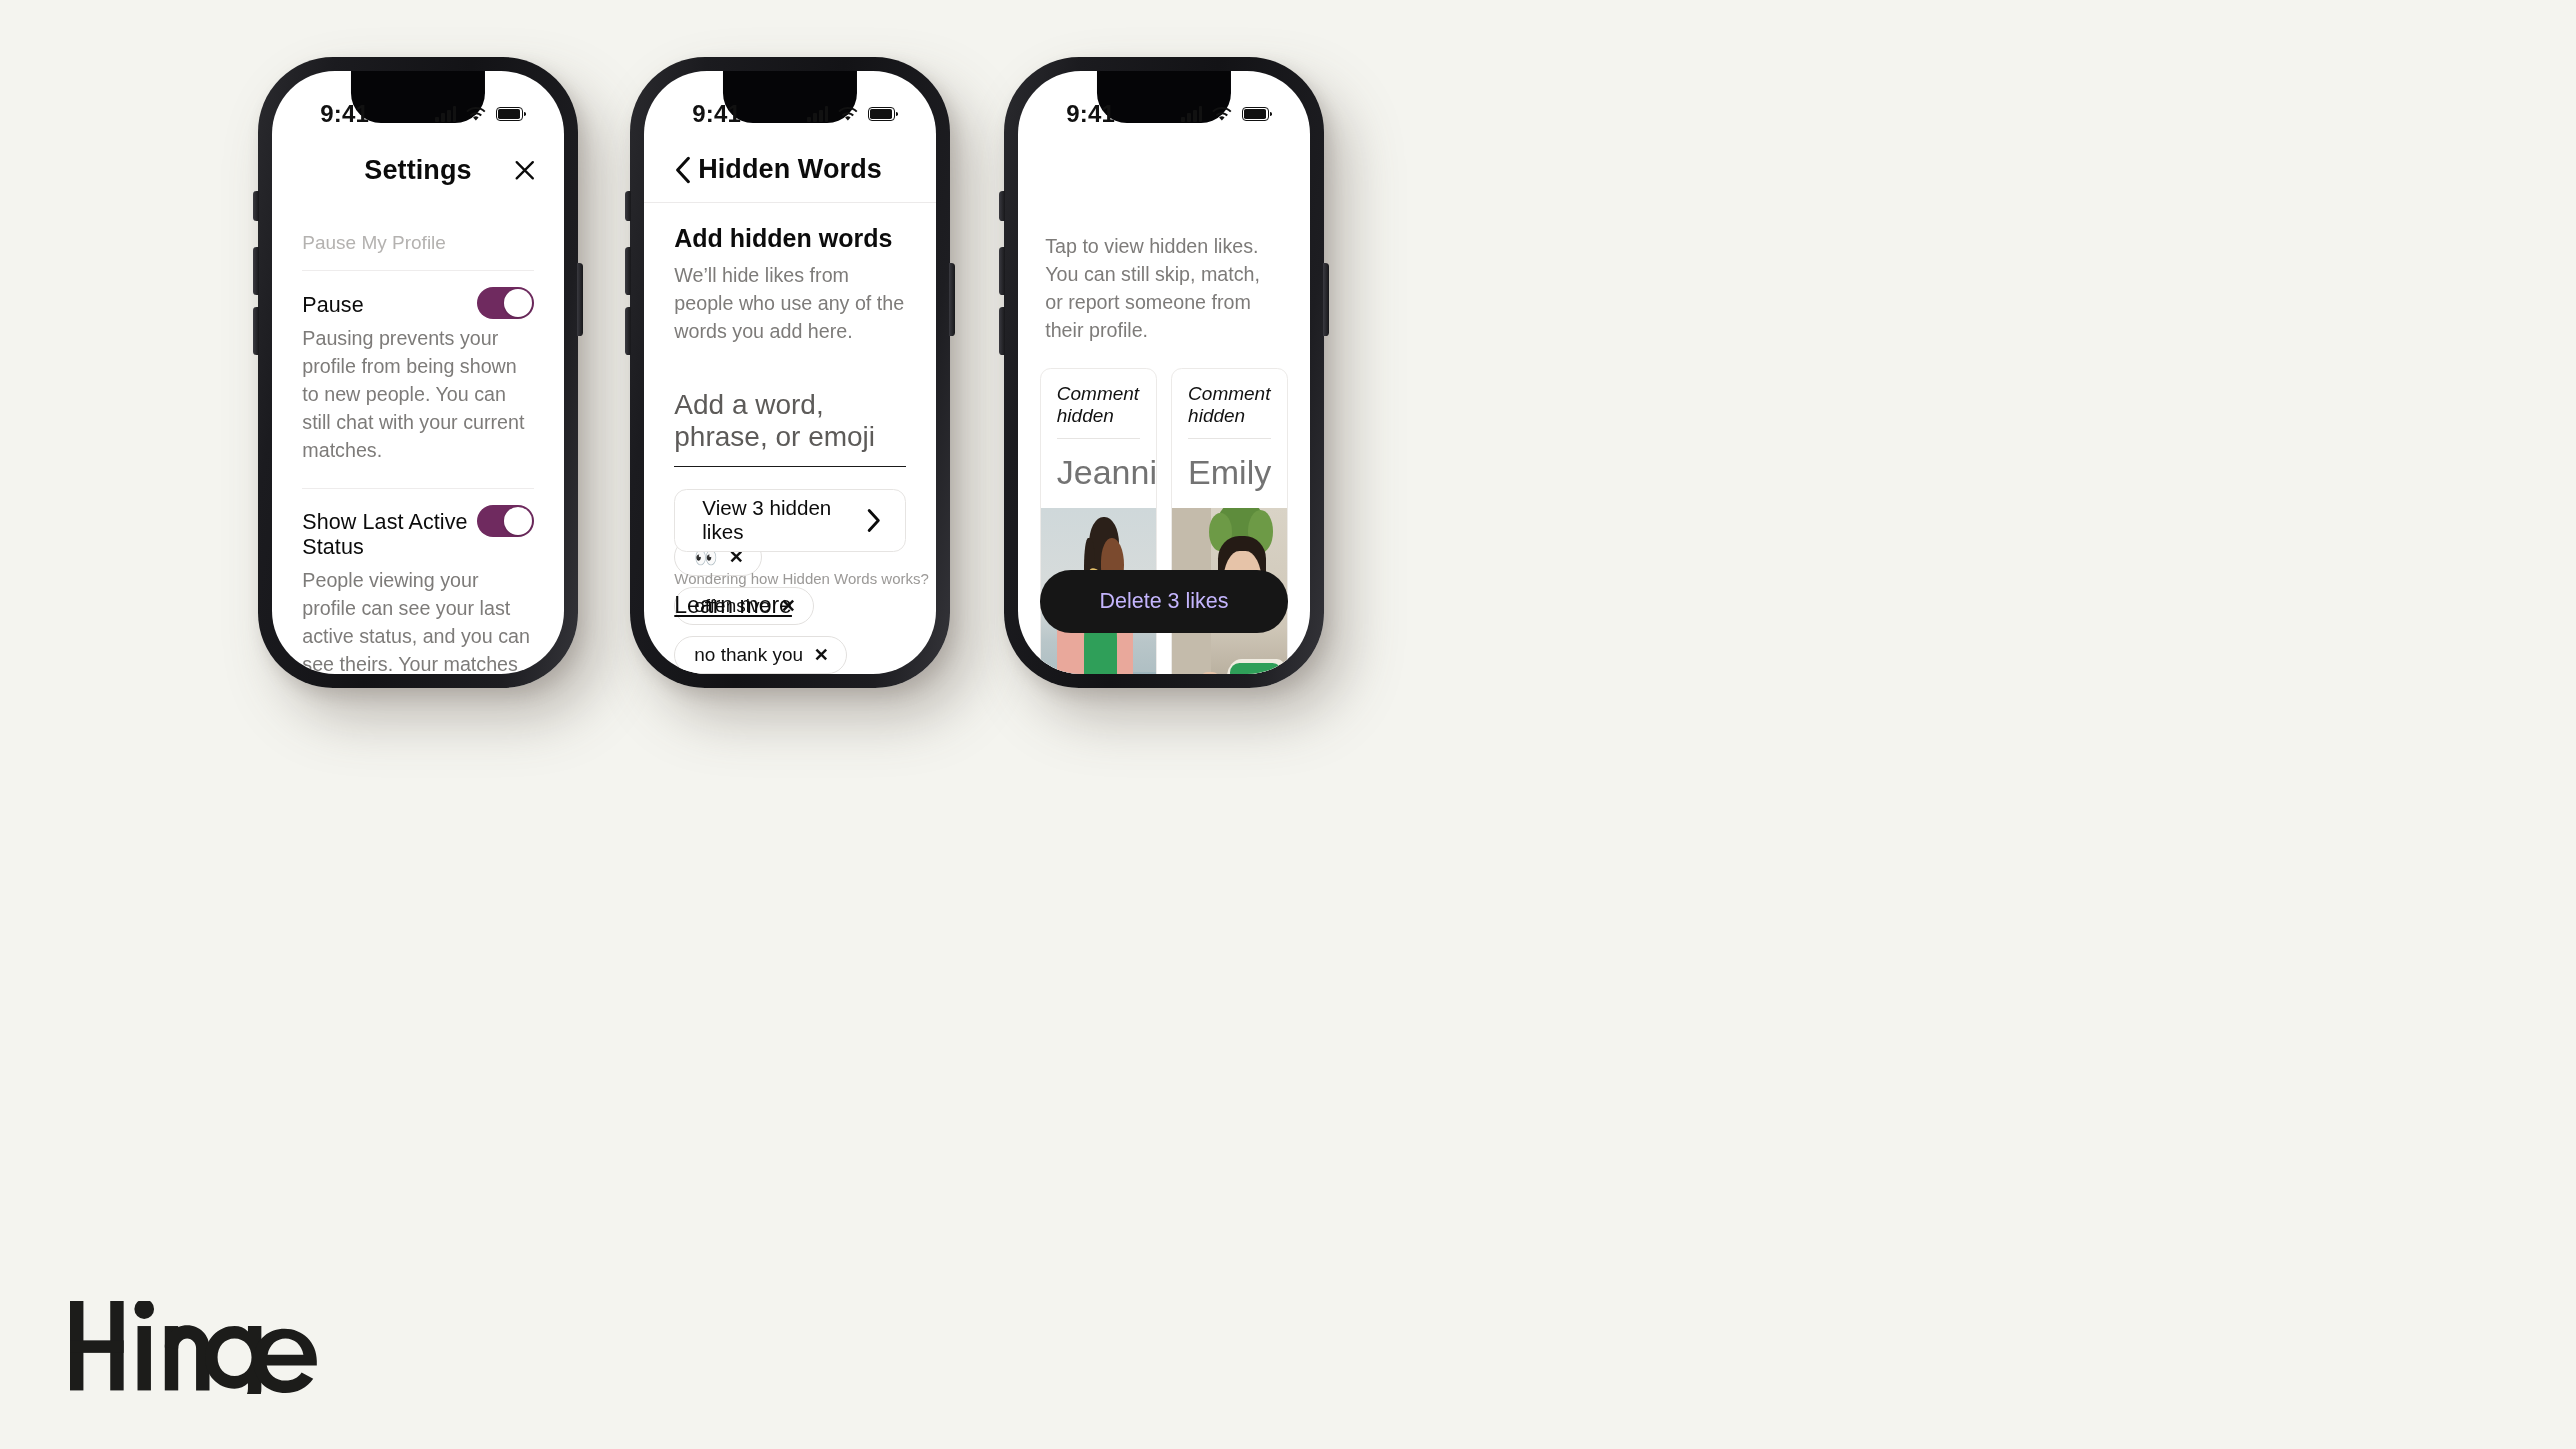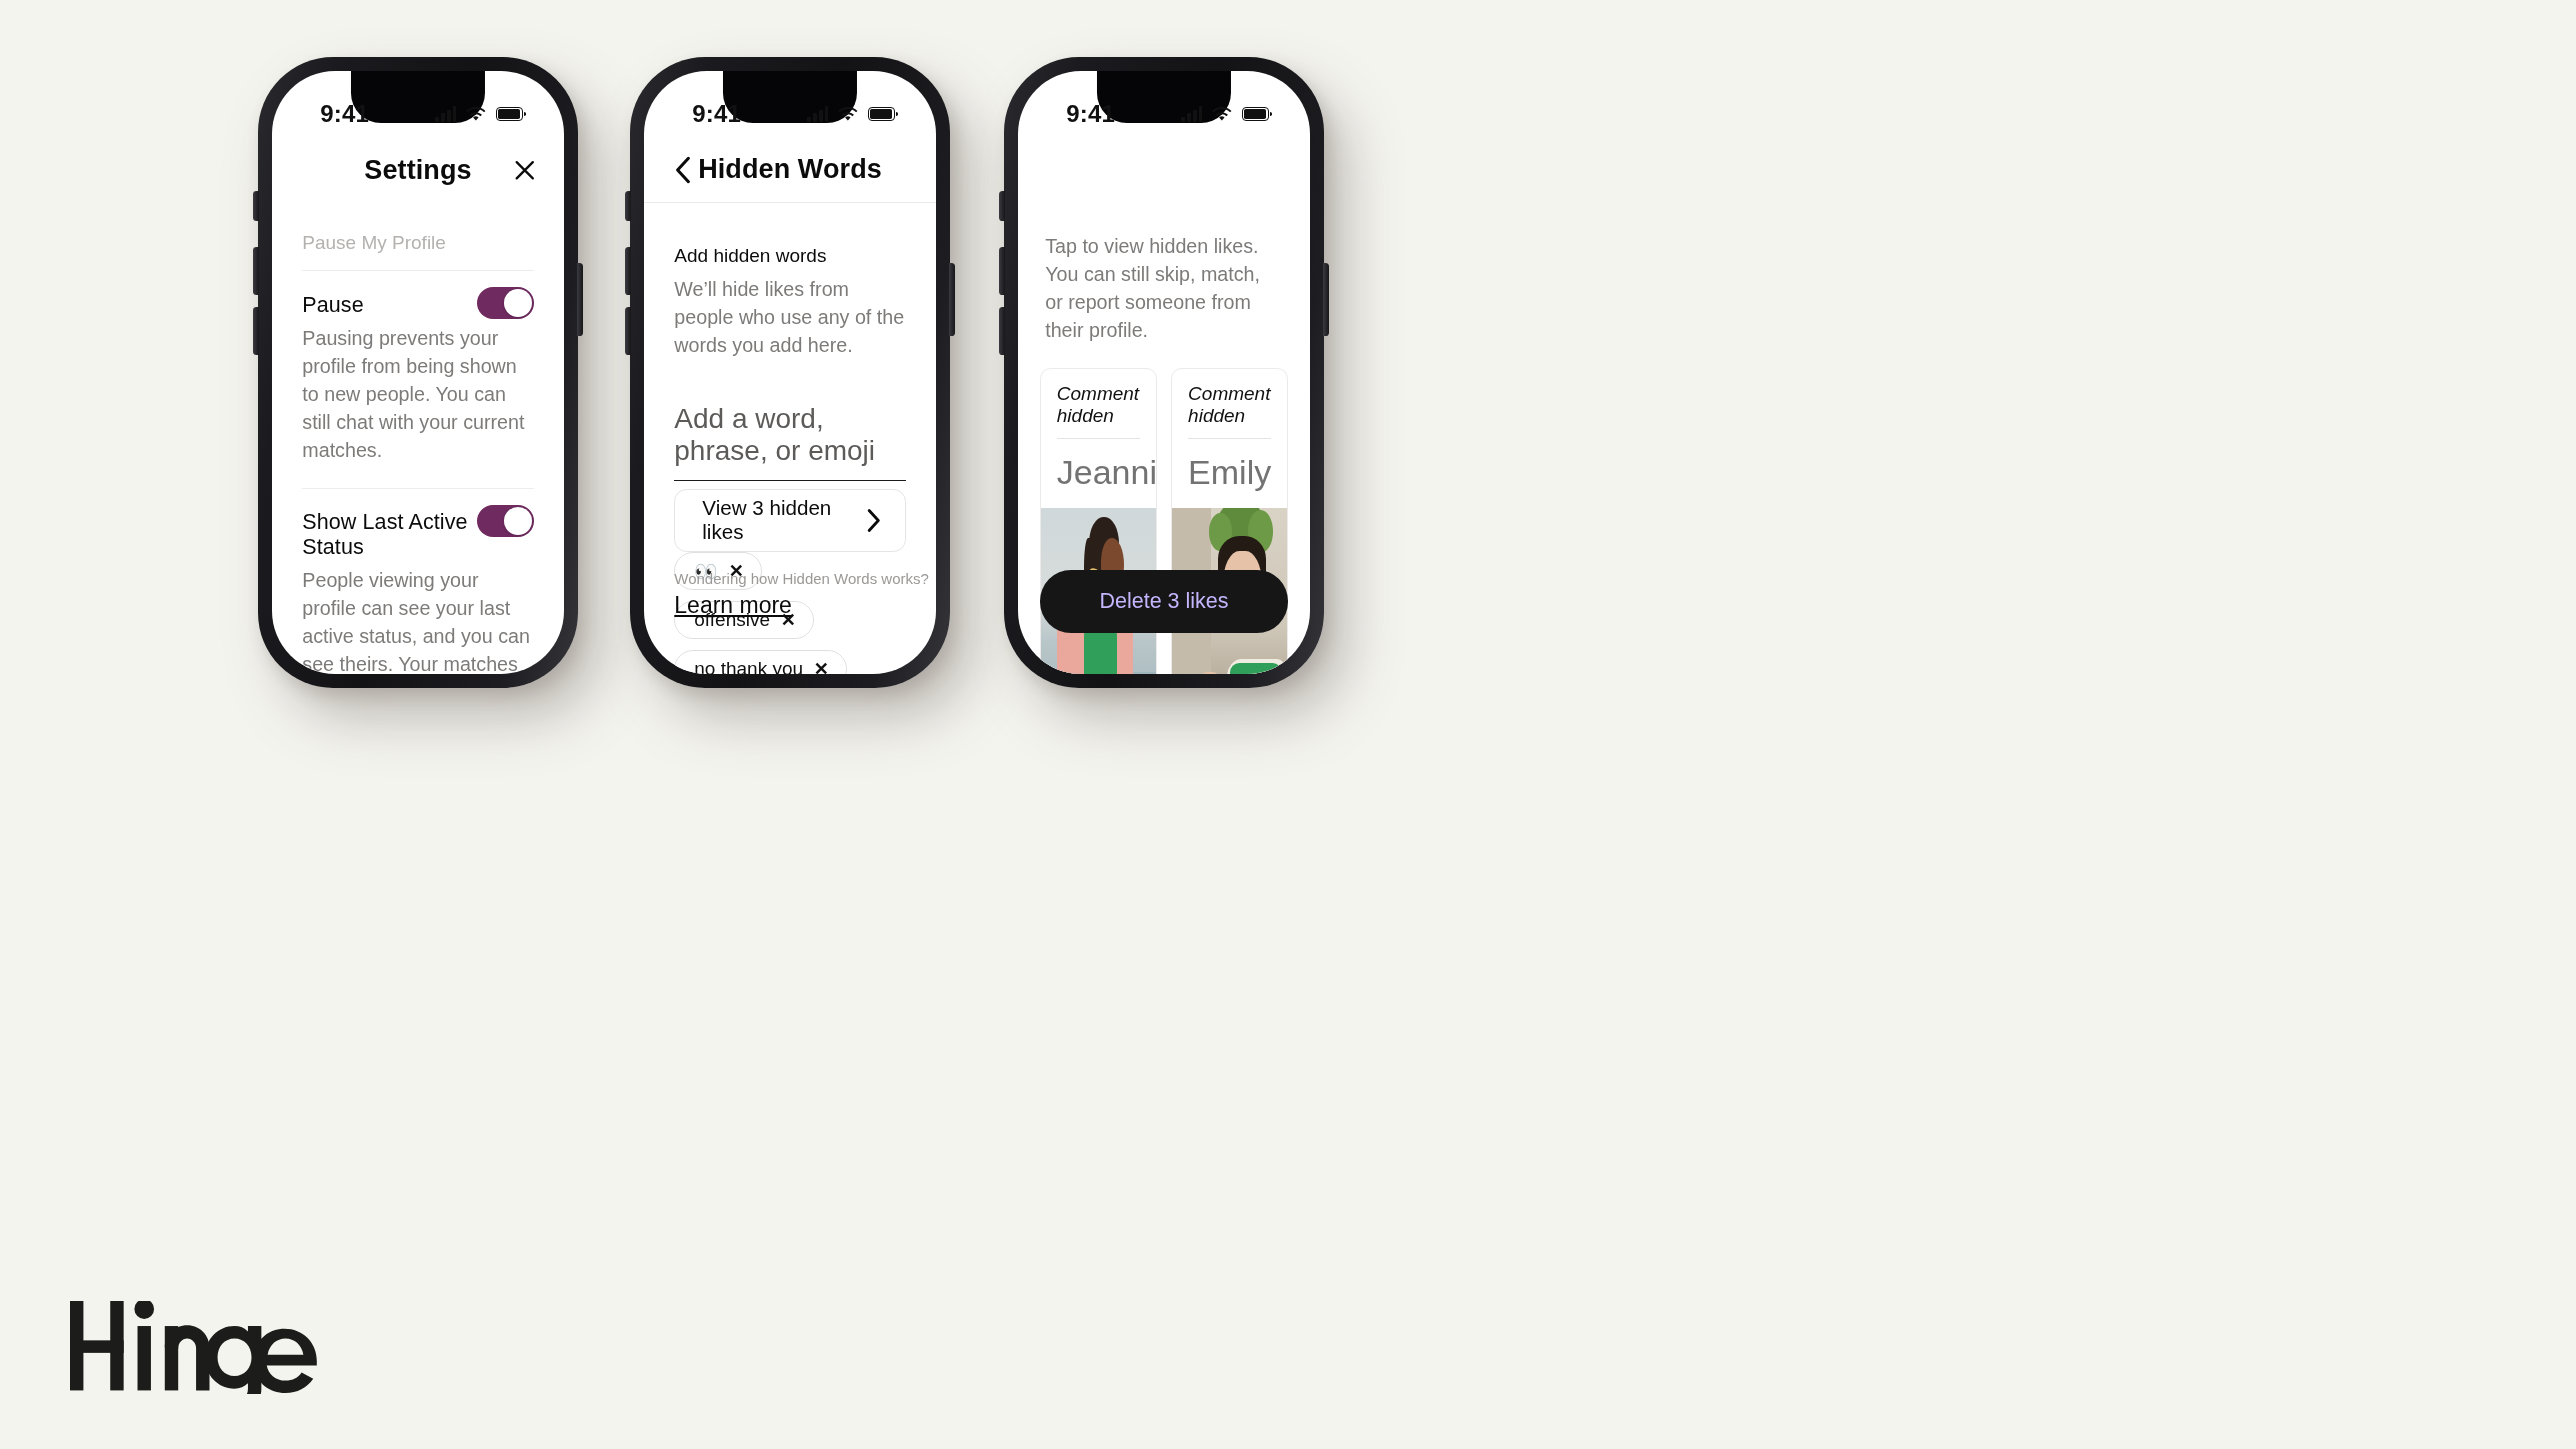--- a/index.html
+++ b/index.html
@@ -89,21 +89,21 @@
     width: 57px; height: 32px; border-radius: 16px; background: #6F2A5F;
     cursor: pointer;
   }
   .toggle .knob {
     position: absolute; top: 2.2px; right: 2.2px; width: 28px; height: 28px;
     border-radius: 50%; background: #fff; box-shadow: 0 0.9px 2.7px rgba(0,0,0,.2);
   }
 
   
   .w-body { position: absolute; top: 133px; left: 0; right: 0; bottom: 0; padding: 0 30px; }
-  .w-h { font-size: 19px; font-weight: 400; color: #0b0b0b; padding-top: 41px; }
+  .w-h { font-size: 25px; font-weight: 700; color: #0b0b0b; padding-top: 20px; }
   .w-p { font-size: 19.7px; color: #7d7b79; line-height: 1.42; margin-top: 9px; max-width: 268px; }
   .w-input {
     margin-top: 43px; border-bottom: 1.8px solid #1a1a1a; padding-bottom: 12.5px;
     cursor: text;
   }
   .w-input .ph { font-size: 28px; color: #5d5b59; }
   .chips { display: flex; flex-wrap: wrap; gap: 10.7px 11.6px; margin-top: 23px; }
   .chip {
     display: inline-flex; align-items: center; gap: 10.7px;
     border: 1.3px solid #e2e0de; border-radius: 27px;

